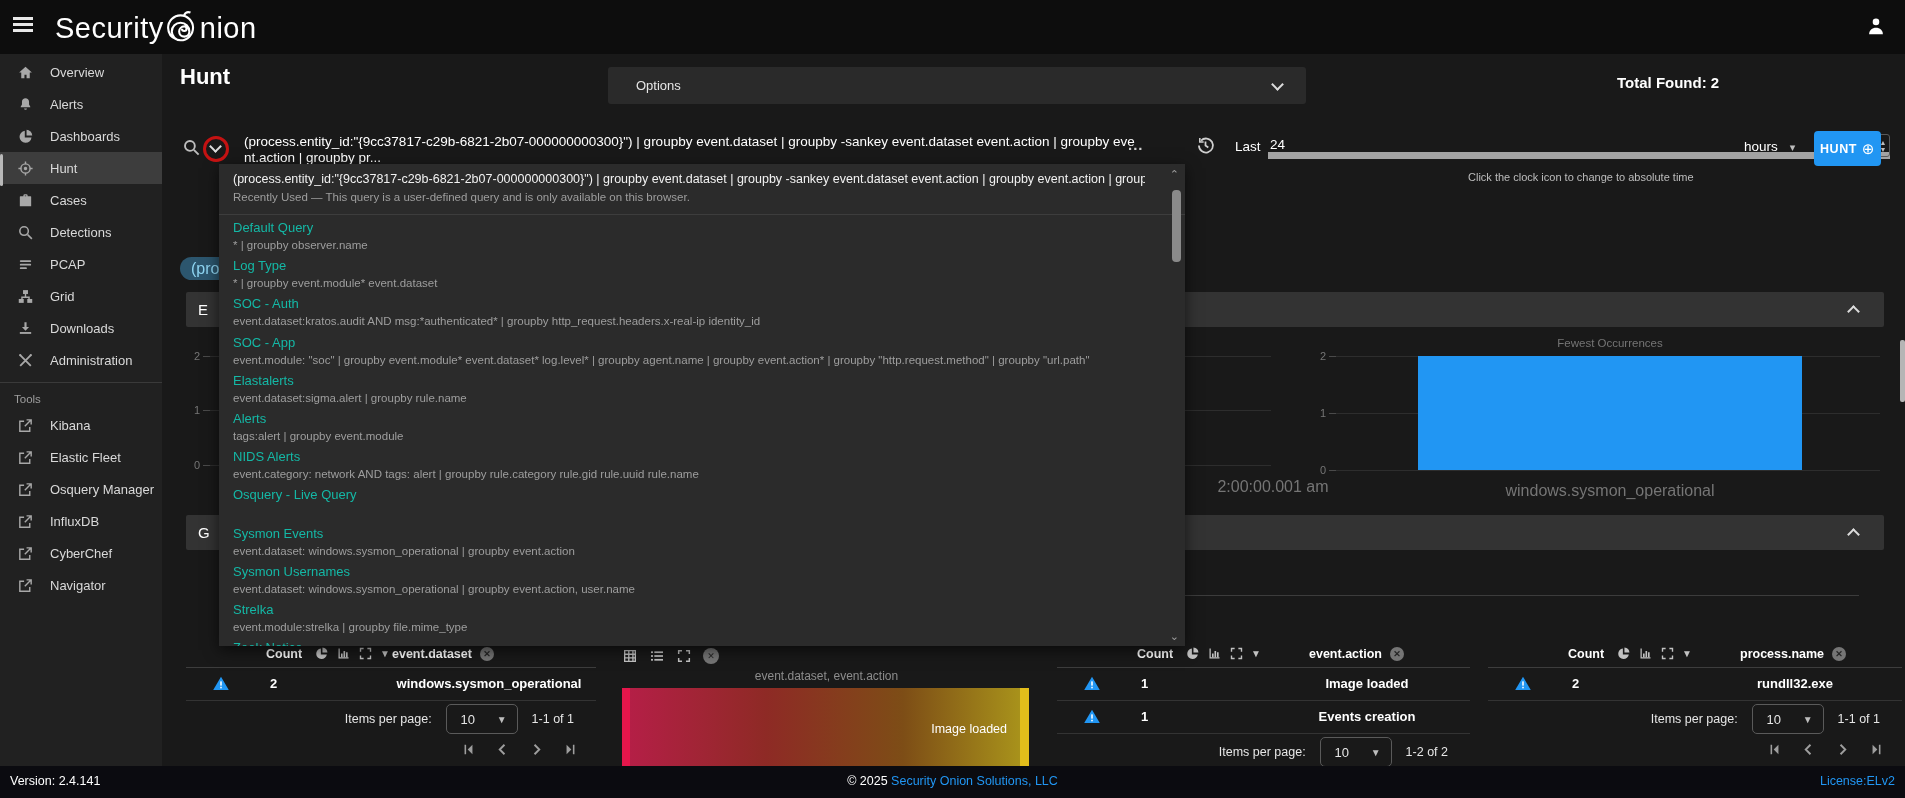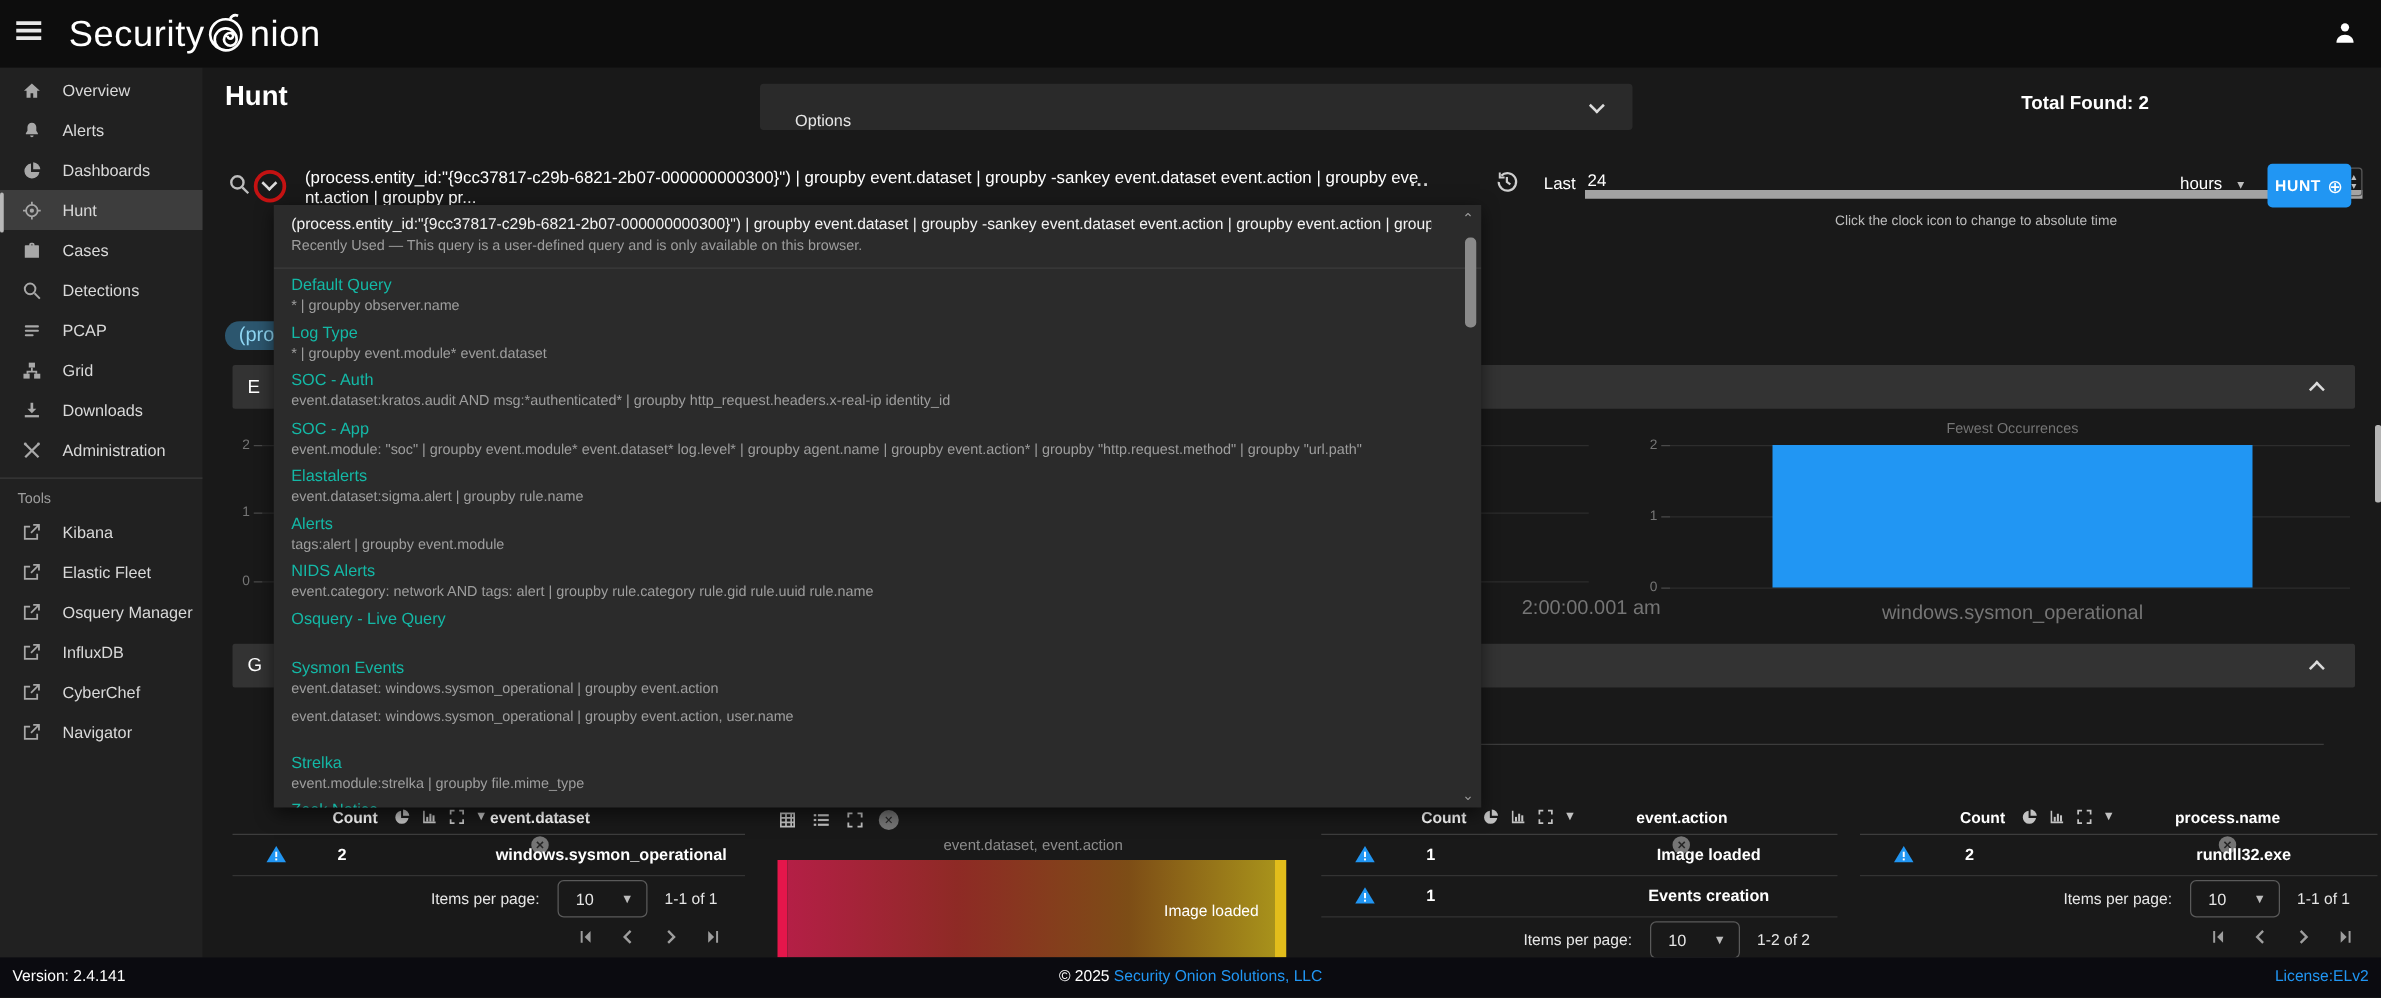--- a/index.html
+++ b/index.html
@@ -20,21 +20,21 @@
   .nav-item svg { width:17px; height:17px; color:#a8a8a8; flex:none; }
   .nav-item span.lbl { margin-left:16px; }
   .nav-item.sel { background:#3d3d3d; }
   .side-div { border-top:1px solid #3a3a3a; margin:6px 0 4px 0; }
   .tools-lbl { padding:6px 0 4px 14px; font-size:11.5px; color:#9e9e9e; }
   .side-thumb { position:absolute; left:0; top:100px; width:3px; height:32px; background:#b9b9b9; border-radius:2px; }
 
   
   .main { position:absolute; left:162px; top:54px; width:1743px; height:712px; background:#191919; overflow:hidden; }
   .page-title { position:absolute; left:18px; top:10px; font-size:22px; font-weight:bold; color:#fff; }
-  .options-bar { position:absolute; left:446px; top:13px; width:698px; height:37px; background:#2a2a2a; border-radius:3px; display:flex; align-items:flex-end; cursor:pointer; }
+  .options-bar { position:absolute; left:446px; top:13px; width:698px; height:37px; background:#2a2a2a; border-radius:3px; display:flex; align-items:center; cursor:pointer; }
   .options-bar .olbl { margin-left:28px; font-size:13px; color:#e6e6e6; }
   .chev { display:inline-block; width:9px; height:9px; border-right:2px solid #dcdcdc; border-bottom:2px solid #dcdcdc; transform:rotate(45deg); }
   .chev.up { transform:rotate(225deg); }
   .options-bar .chev { position:absolute; right:24px; top:13px; }
   .total-found { position:absolute; left:1455px; top:20px; font-size:15px; font-weight:bold; color:#fff; }
 
   
   .search-ic { position:absolute; left:20px; top:84px; width:19px; height:19px; color:#bdbdbd; }
   .toggle-chev { position:absolute; left:49px; top:88px; }
   .query-box { position:absolute; left:82px; top:80px; width:893px; height:30px; overflow:hidden; font-size:13.5px; line-height:15.5px; color:#fff; word-break:break-all; cursor:text; }
@@ -66,21 +66,21 @@
 
   .hdiv { position:absolute; left:460px; top:541px; width:1237px; height:1px; background:#3c3c3c; }
 
   
   .card { position:absolute; top:588px; height:124px; font-size:13px; color:#fff; }
   .t-head { height:26px; border-bottom:1px solid #3d3d3d; position:relative; }
   .t-head .cnt-lbl { position:absolute; left:80px; top:5px; font-weight:bold; font-size:12.5px; }
   .hicons { position:absolute; left:128px; top:4px; display:flex; align-items:center; gap:7px; color:#c2c2c2; }
   .hicons svg { width:15px; height:15px; }
   .hicons .car { font-size:10px; color:#c2c2c2; }
-  .fld { position:absolute; top:5px; font-weight:bold; font-size:12.5px; display:flex; align-items:center; gap:8px;flex-direction:column; }
+  .fld { position:absolute; top:5px; font-weight:bold; font-size:12.5px; display:flex; align-items:center; gap:8px; }
   .xbadge { width:14px; height:14px; border-radius:50%; background:#757575; color:#262626; font-size:9px; line-height:14px; text-align:center; display:inline-block; cursor:pointer; }
   .t-row { height:33px; border-bottom:1px solid #333; position:relative; }
   .warn { position:absolute; left:26px; top:7px; width:18px; height:17px; cursor:pointer; }
   .t-row .cnt { position:absolute; left:84px; top:8px; font-weight:bold; font-size:13px; }
   .t-row .val { position:absolute; top:8px; font-weight:bold; font-size:13px; width:250px; text-align:center; }
   .t-foot { height:36px; display:flex; align-items:center; justify-content:flex-end; padding-right:22px; gap:14px; font-size:12.5px; color:#e6e6e6; }
   .psel { width:72px; height:30px; border:1px solid #5a5a5a; border-radius:5px; display:flex; align-items:center; justify-content:space-between; padding:0 10px 0 14px; font-size:13px; cursor:pointer; }
   .psel .car { font-size:10px; color:#bdbdbd; }
   .pgr { height:24px; display:flex; align-items:center; justify-content:flex-end; padding-right:16px; gap:15px; color:#9e9e9e; }
   .pgr svg { width:19px; height:19px; cursor:pointer; }
@@ -576,20 +576,21 @@
         <div class="s">event.category: network AND tags: alert | groupby rule.category rule.gid rule.uuid rule.name</div>
       </div>
     <div class="dd-item" style="top:323px">
       <div class="t">Osquery - Live Query</div>
       </div>
     <div class="dd-item" style="top:362px">
       <div class="t">Sysmon Events</div>
         <div class="s">event.dataset: windows.sysmon_operational | groupby event.action</div>
       </div>
     <div class="dd-item" style="top:400px">
+      <div class="t">Sysmon Usernames</div>
         <div class="s">event.dataset: windows.sysmon_operational | groupby event.action, user.name</div>
       </div>
     <div class="dd-item" style="top:438px">
       <div class="t">Strelka</div>
         <div class="s">event.module:strelka | groupby file.mime_type</div>
       </div>
     <div class="dd-item" style="top:476px">
       <div class="t">Zeek Notice</div>
       </div>
 

